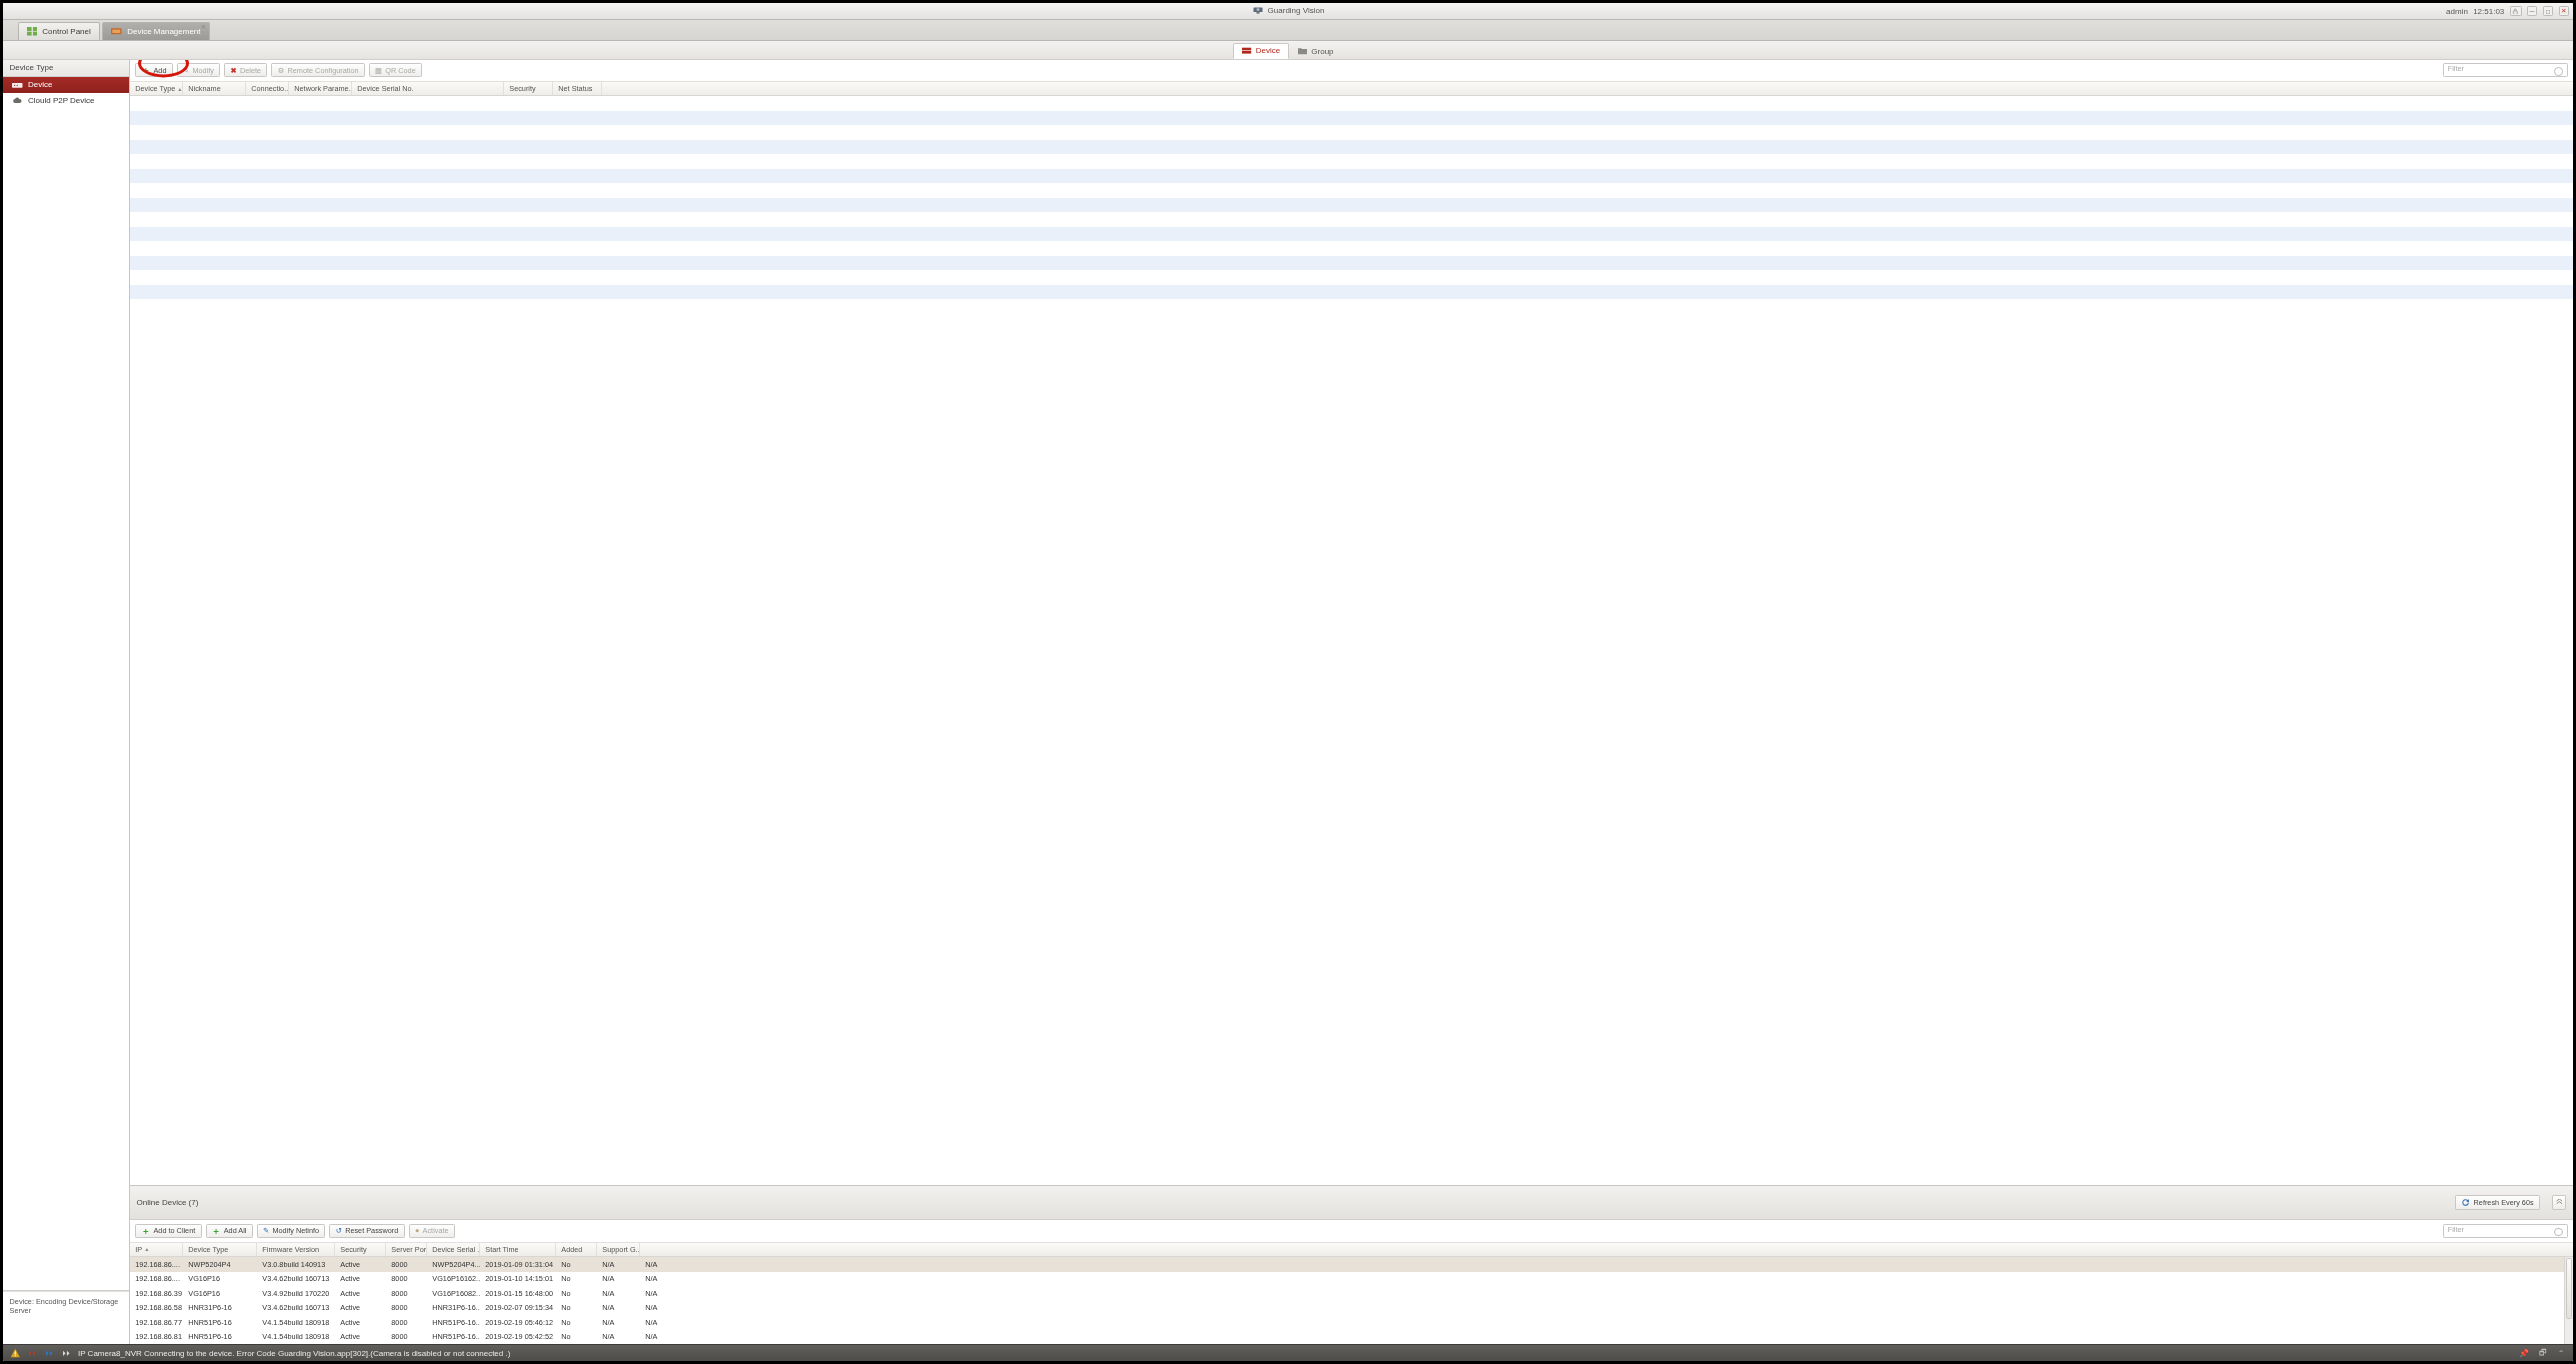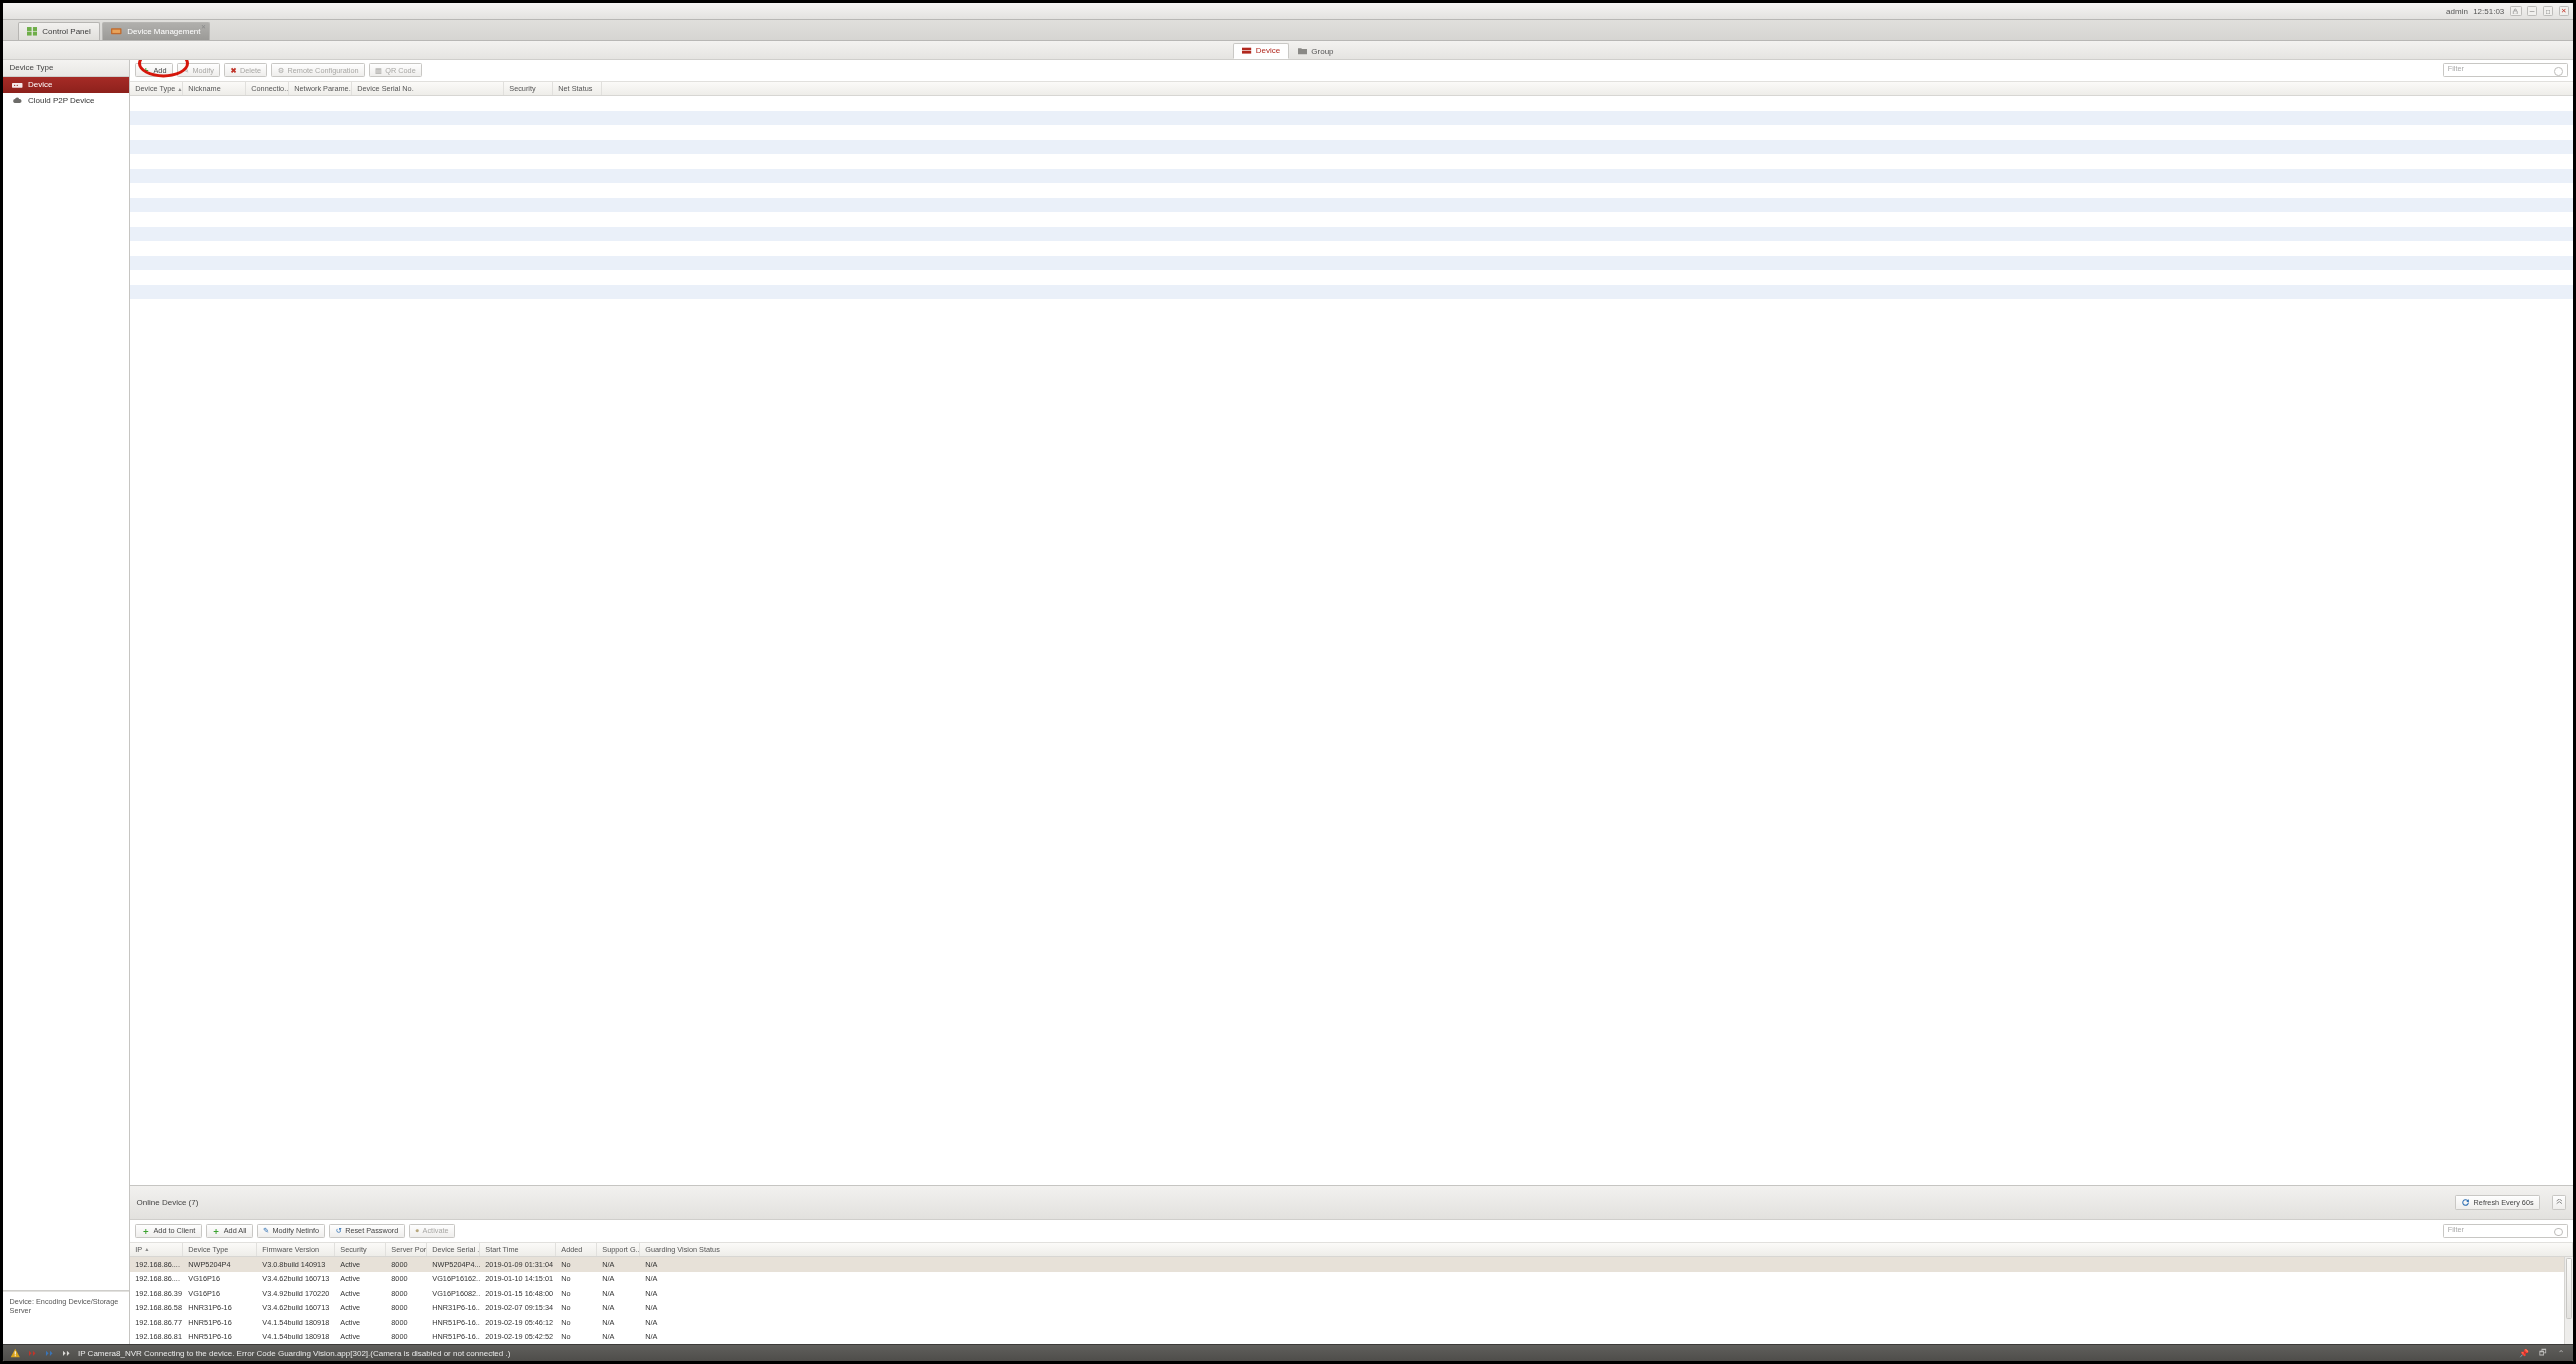--- a/index.html
+++ b/index.html
@@ -144,20 +144,30 @@
   .refresh-ic{ width:9.2px; height:9.2px;}
   .blue-ic{ color:#2e6fb3;}
   .orange-dot{ color:#b7a77d;}
 </style>
 </head>
 <body>
 
 <div class="app">
 
   <div class="titlebar">
+    <div class="center">
+      <span class="tlbl">
+        <svg class="app-icon-svg" viewBox="0 0 24 18">
+            <rect x="3" y="5" width="18" height="9" rx="1" fill="#5b6a7b"></rect>
+            <rect x="9" y="14" width="6" height="3" fill="#5b6a7b"></rect>
+            <circle cx="12" cy="9" r="3" fill="#aeb7c2"></circle>
+          </svg>
+        <span>Guarding Vision</span>
+      </span>
+    </div>
     <div class="right">
       <span>admin</span>
       <span>12:51:03</span>
       <span class="lockbtn">
         <svg width="6.6" height="6.6" viewBox="0 0 10 10">
             <rect x="2" y="4.5" width="6" height="5" rx="1" fill="none" stroke="#888" stroke-width="1"></rect>
             <path d="M3.5 4.5 V3 a1.5 1.5 0 0 1 3 0 V4.5" fill="none" stroke="#888" stroke-width="1"></path>
           </svg>
       </span>
       <span class="winbtn">─</span>
@@ -337,21 +347,20 @@
             <span class="sort">▲</span>
           </div>
         <div class="c" style="width:74px">Device Type</div>
         <div class="c" style="width:78px">Firmware Version</div>
         <div class="c" style="width:51px">Security</div>
         <div class="c" style="width:41px">Server Port</div>
         <div class="c" style="width:53px">Device Serial ...</div>
         <div class="c" style="width:76px">Start Time</div>
         <div class="c" style="width:41px">Added</div>
         <div class="c" style="width:43px">Support G...</div>
-        <div class="c" style="flex:1">Guarding Vision Status</div>
       </div>
 
       <div class="ogrid" id="online-grid">
 
         <div class="orow sel">
             <div class="c" style="width: 53px;">192.168.86....</div>
             <div class="c" style="width: 74px;">NWP5204P4</div>
             <div class="c" style="width: 78px;">V3.0.8build 140913</div>
             <div class="c" style="width: 51px;">Active</div>
             <div class="c" style="width: 41px;">8000</div>

